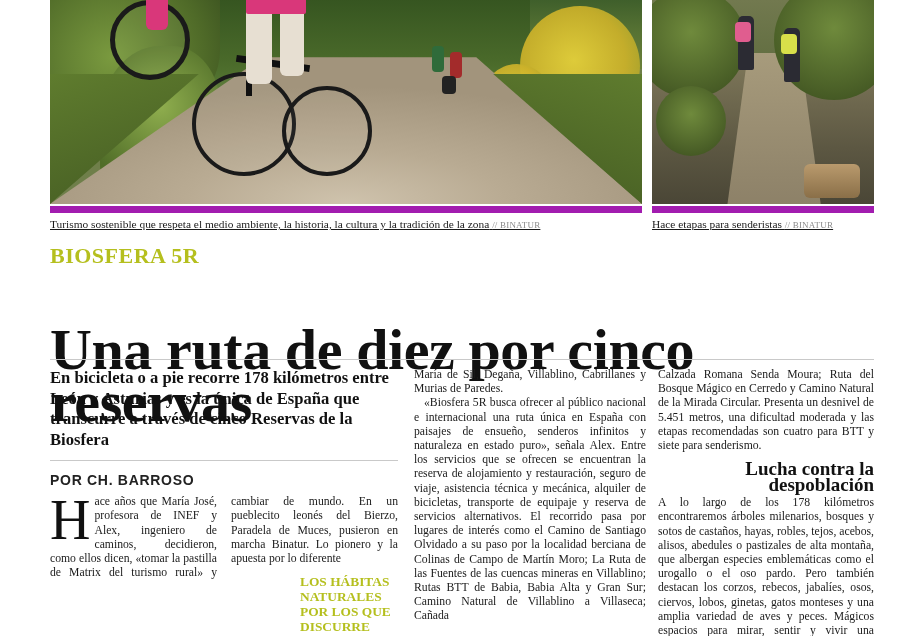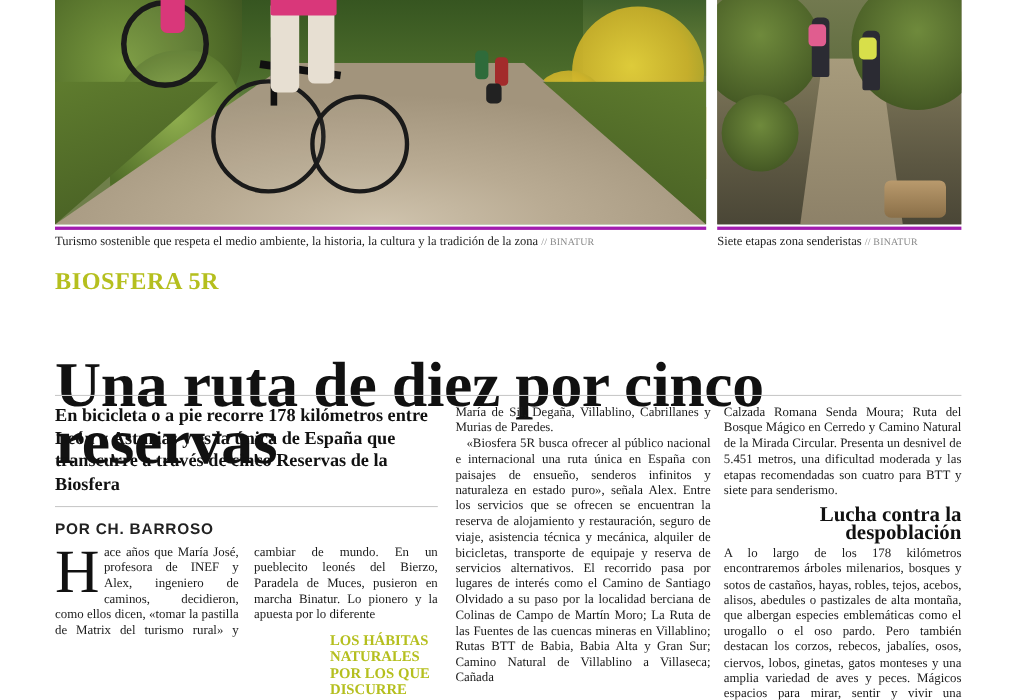--- a/index.html
+++ b/index.html
@@ -181,27 +181,28 @@
   .caption-row {
     position: absolute;
     left: 50px;
     top: 206px;
     width: 824px;
     height: 22px;
   }
   .cap-main, .cap-side {
     position: absolute;
     top: 0;
-    border-top: 3px solid #a21caf;
+    border-top: 7px solid #a21caf;
     padding-top: 5px;
     font-family: "Liberation Serif", serif;
     font-size: 11.4px;
     color: #1a1a1a;
     white-space: nowrap;
     overflow: hidden;
+    text-decoration: underline;
   }
   .cap-main { left: 0; width: 592px; }
   .cap-side { left: 602px; width: 222px; }
   .credit {
     color: #8a8a8a;
     font-size: 9px;
     letter-spacing: .2px;
   }
 
   
@@ -368,21 +369,21 @@
       <div class="log"></div>
     </div>
   </div>
 
   <div class="caption-row">
     <div class="cap-main">
       <span>Turismo sostenible que respeta el medio ambiente, la historia, la cultura y la tradición de la zona</span>
       <span class="credit">// BINATUR</span>
     </div>
     <div class="cap-side">
-      <span>Siete etapas zona senderistas</span>
+      <span>Hace etapas para senderistas</span>
       <span class="credit">// BINATUR</span>
     </div>
   </div>
 
   <div class="kicker">BIOSFERA 5R</div>
   <h1 class="headline">Una ruta de diez por cinco reservas</h1>
   <div class="rule-under-head"></div>
 
   <div class="col col1">
     <div class="standfirst">En bicicleta o a pie recorre 178 kilómetros entre León y Asturias y es la única de España que transcurre a través de cinco Reservas de la Biosfera</div>

